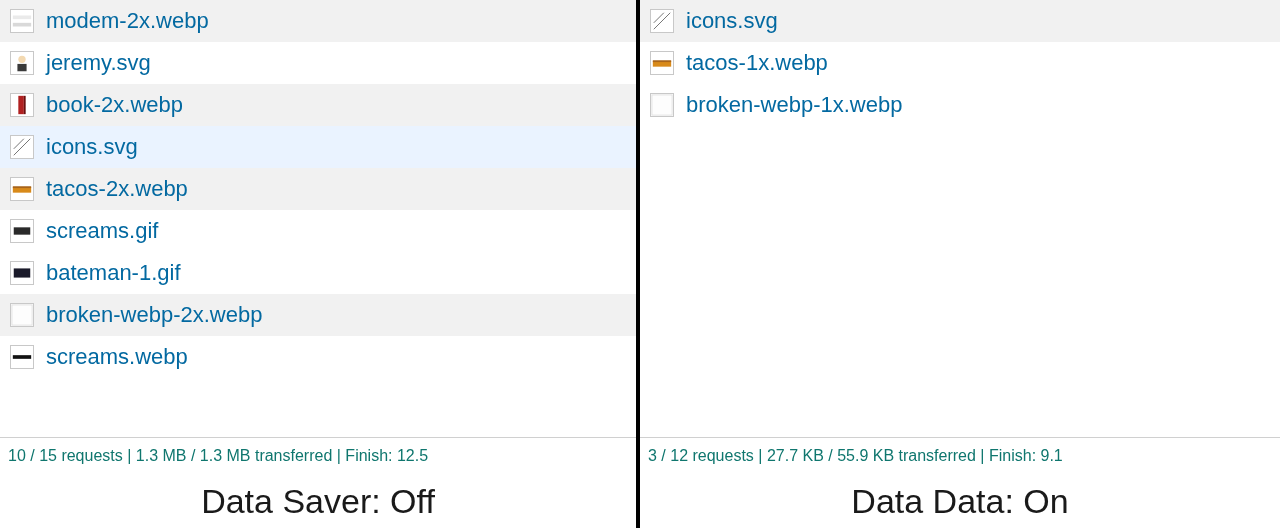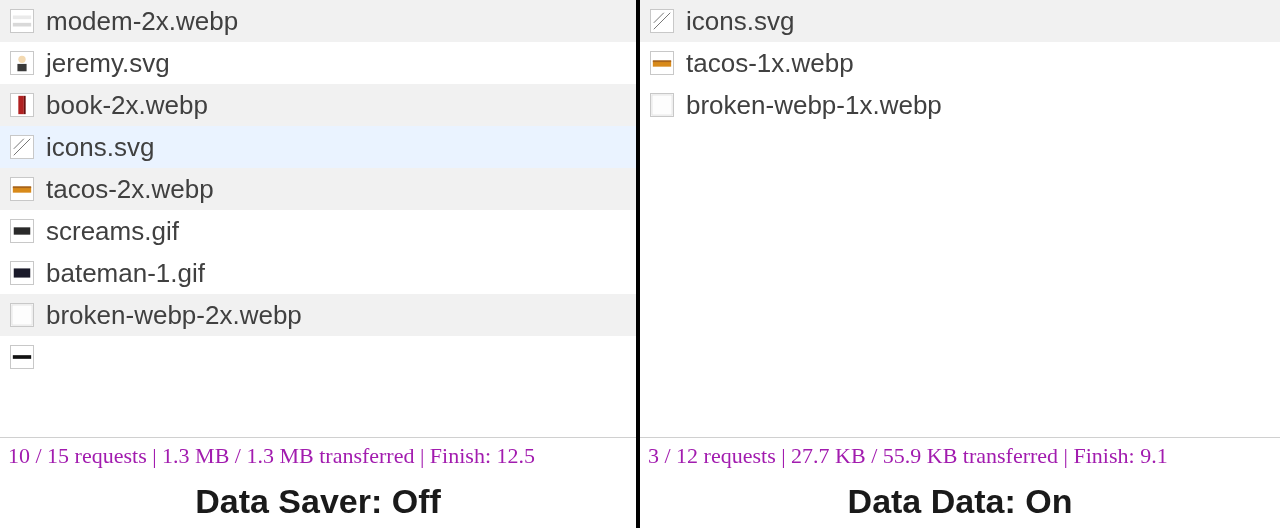--- a/index.html
+++ b/index.html
@@ -6,25 +6,25 @@
     html, body { width: 1280px; height: 528px; font-family: -apple-system, "Helvetica Neue", Arial, sans-serif; background: #fff; overflow: hidden; }
     .wrap { display: flex; width: 1280px; height: 528px; }
     .col { flex: 1 1 50%; display: flex; flex-direction: column; position: relative; overflow: hidden; }
     .col.left { border-right: 4px solid #000; }
     .list { flex: 0 0 auto; }
     .row { display: flex; align-items: center; height: 42px; padding: 0 10px; cursor: default; }
     .row.alt { background: #f1f1f1; }
     .row.sel { background: #eaf3ff; }
     .thumb { width: 24px; height: 24px; border: 1px solid #c8c8c8; background: #fff; margin-right: 12px; display: flex; align-items: center; justify-content: center; flex: 0 0 24px; }
     .thumb svg { width: 100%; height: 100%; display: block; }
-    .fname { font-size: 26px; color: #404040; white-space: nowrap; }
+    .fname { font-size: 22px; color: #0369a1; white-space: nowrap; }
     .spacer { flex: 1 1 auto; }
     .status-wrap { border-top: 1px solid #d0d0d0; background: #fff; }
-    .status { height: 36px; line-height: 36px; font-size: 22px; color: #a21caf; padding: 0 8px; white-space: nowrap; overflow: hidden; font-family: Liberation Serif, serif; }
-    .caption { height: 54px; line-height: 54px; text-align: center; font-size: 34px; color: #1a1a1a; font-weight: 700; }
+    .status { height: 36px; line-height: 36px; font-size: 16px; color: #0f766e; padding: 0 8px; white-space: nowrap; overflow: hidden; }
+    .caption { height: 54px; line-height: 54px; text-align: center; font-size: 34px; color: #1a1a1a; font-weight: 400; }
   </style>
 </head>
 <body>
 
 <div class="wrap">
 
   <div class="col left">
     <div class="list" id="list-left">
         <div class="row alt">
           <span class="thumb">
@@ -95,20 +95,21 @@
             </svg>
           </span>
           <span class="fname">broken-webp-2x.webp</span>
         </div>
         <div class="row">
           <span class="thumb">
             <svg viewBox="0 0 24 24">
               <rect x="2" y="10" width="20" height="4" fill="#111"></rect>
             </svg>
           </span>
+          <span class="fname">screams.webp</span>
         </div>
       </div>
     <div class="spacer"></div>
     <div class="status-wrap">
       <div class="status">10 / 15 requests | 1.3 MB / 1.3 MB transferred | Finish: 12.5</div>
     </div>
     <div class="caption">Data Saver: Off</div>
   </div>
 
   <div class="col right">

